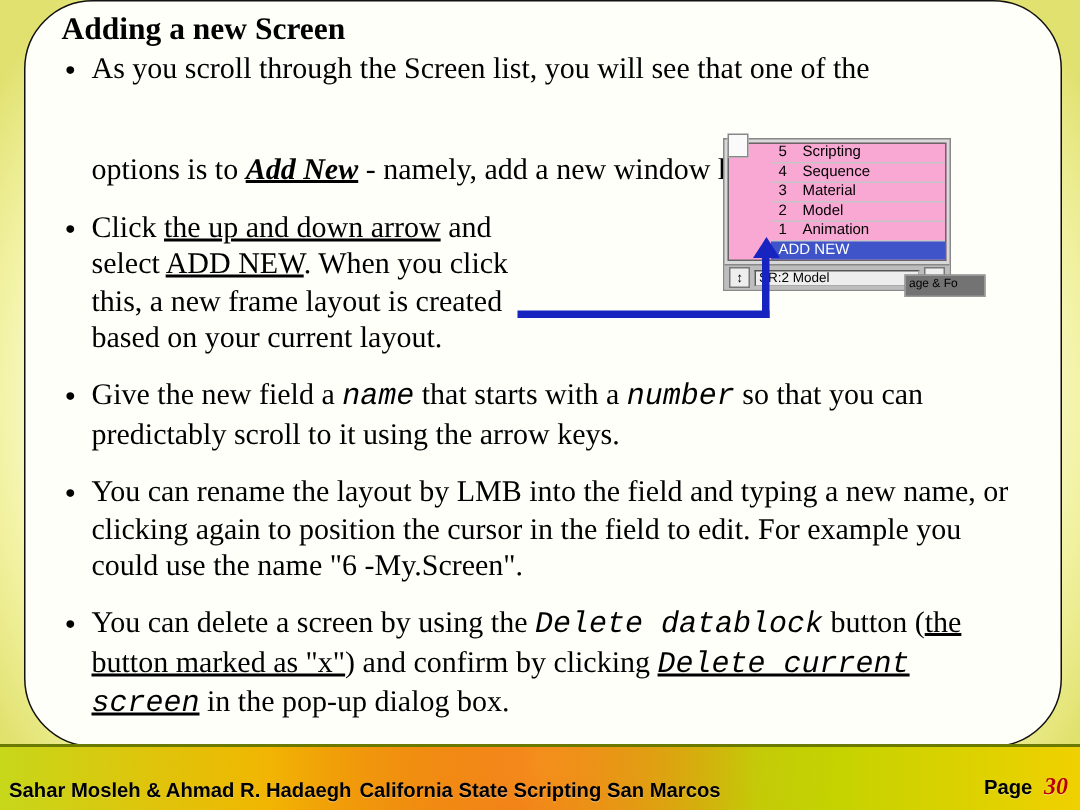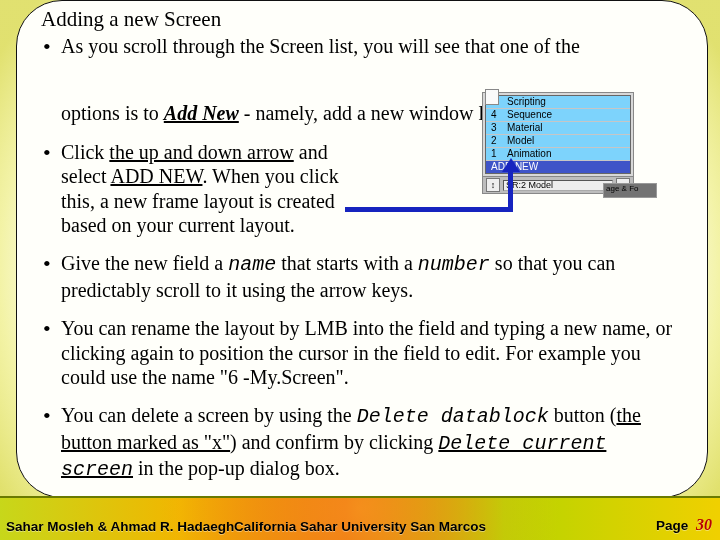--- a/index.html
+++ b/index.html
@@ -18,21 +18,21 @@
   .card{
     position:absolute;
     left:16px; right:12px; top:0; bottom:42px;
     border:1.5px solid #111;
     border-radius:46px;
     background:#fffffa;
     padding:6px 22px 18px 22px;
     box-sizing:border-box;
   }
   .title{
-    font-weight:400;
+    font-weight:700;
     margin:0 0 2px 2px;
     font-size:21px;
   }
   ul.b{list-style:none;padding:0;margin:0;}
   ul.b>li{position:relative;padding-left:22px;margin:0 0 14px 0;line-height:1.22;}
   ul.b>li::before{content:"•";position:absolute;left:4px;top:0;font-size:22px;}
   .indent{display:block;padding-left:0;margin-top:43px;}
   .i{font-style:italic;font-family:Liberation Mono, monospace;}
   .bi{font-style:italic;font-weight:700;}
   .u{text-decoration:underline;}
@@ -43,21 +43,21 @@
     position:absolute;
     right:86px; top:92px;
     width:150px;
     background:#d8d8d8;
     border:1px solid #888;
     font-family:Verdana,Geneva,sans-serif;
     font-size:10px;
     line-height:1;
     color:#000;
   }
-  .shot .menu{background:#7dd3fc;border:1px solid #666;margin:2px;}
+  .shot .menu{background:#f9a8d4;border:1px solid #666;margin:2px;padding-left:28px;}
   .shot .menu .row{display:flex;gap:6px;padding:1px 5px;border-bottom:1px solid #c6c6c6;}
   .shot .menu .row:last-child{border-bottom:none;}
   .shot .menu .num{width:10px;color:#000;}
   .shot .menu .hl{background:#3f54c8;color:#fff;padding:1px 5px;border-bottom:none;}
   .shot .bar{display:flex;align-items:center;background:#bdbdbd;border-top:1px solid #888;padding:1px 3px;gap:3px;}
   .shot .bar .btn{width:12px;height:12px;border:1px solid #777;background:#eee;display:flex;align-items:center;justify-content:center;font-size:9px;line-height:1;}
   .shot .bar .field{flex:1;border:1px inset #aaa;background:#eee;padding:0 2px;font-size:9px;white-space:nowrap;overflow:hidden;}
   .shot .sheet{position:absolute;left:2px;top:-4px;width:12px;height:14px;background:#fafafa;border:1px solid #888;}
   .shot .tinybadge{position:absolute;right:-24px;top:90px;width:48px;height:11px;background:#737373;border:1px solid #999;font-size:8px;padding:1px 2px;}
 
@@ -160,18 +160,18 @@
   </div>
 </div>
 
 <div class="arrow-h"></div>
 <div class="arrow-v"></div>
 <div class="arrow-head"></div>
 
 <div class="footer">
   <div class="ov"></div>
   <div class="txt f-left">Sahar Mosleh &amp; Ahmad R. Hadaegh</div>
-  <div class="txt f-mid">California Sahar University San Marcos</div>
+  <div class="txt f-mid">California State Scripting San Marcos</div>
   <div class="txt f-right">
     <span>Page</span>
     <span class="pn">30</span>
   </div>
 </div>
 
 </body></html>

